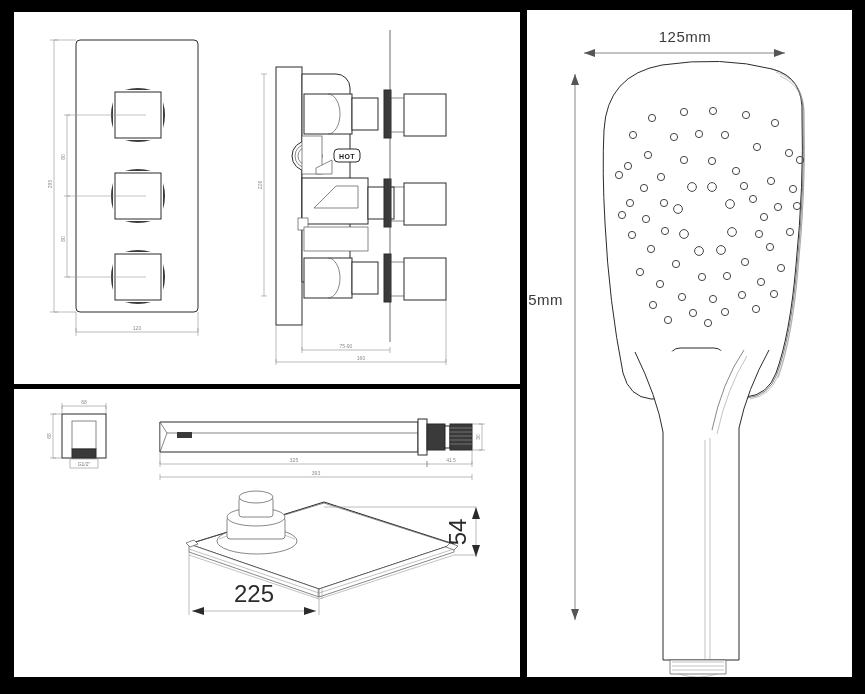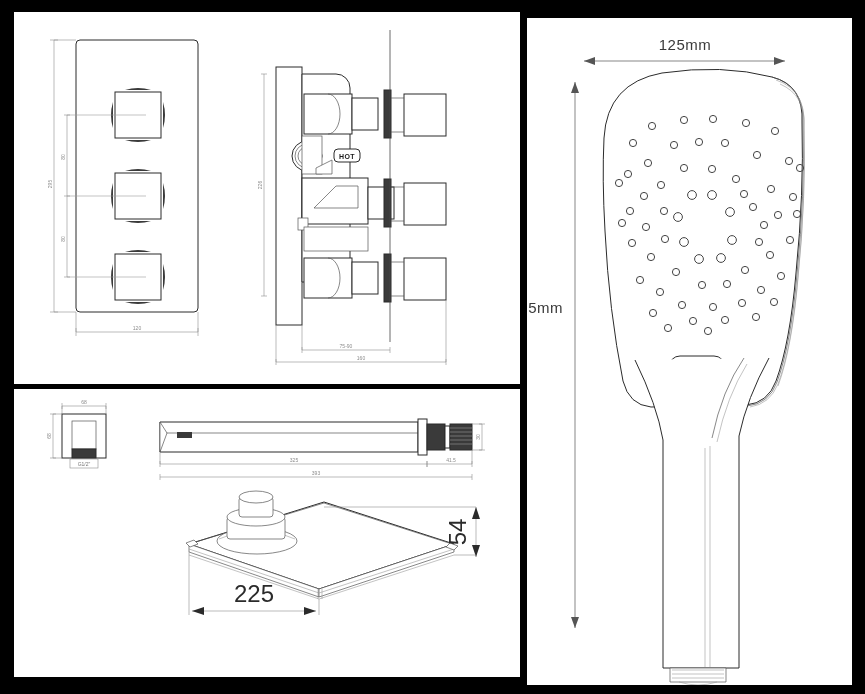--- a/index.html
+++ b/index.html
@@ -3,21 +3,21 @@
 <meta charset="utf-8">
 <style>
   html,body{margin:0;padding:0;background:#000;}
   body{width:865px;height:694px;overflow:hidden;
        font-family:"Liberation Sans", sans-serif;}
   #stage{position:relative;width:865px;height:694px;background:#000;}
 
   .panel{position:absolute;background:#fff;overflow:hidden;}
   #panel-valve{left:14px;  top:12px;  width:506px; height:372px;}
   #panel-arm{  left:14px;  top:389px; width:506px; height:288px;}
-  #panel-hand{ left:527px; top:10px;  width:325px; height:667px;margin-top:8px;}
+  #panel-hand{ left:527px; top:10px;  width:325px; height:667px;}
 
   svg{display:block;}
   .ln{stroke:#2b2b2b;stroke-width:1;fill:none;}
   .ln-thin{stroke:#555;stroke-width:.7;fill:none;}
   .ln-lite{stroke:#9a9a9a;stroke-width:.6;fill:none;}
   .dim{stroke:#8d8d8d;stroke-width:.6;fill:none;}
   .ctr{stroke:#444;stroke-width:.8;fill:none;}
   .fillw{fill:#fff;}
   .filld{fill:#3a3a3a;}
   .dimtxt{font-family:"Liberation Sans",sans-serif;fill:#8d8d8d;font-size:5px;}

